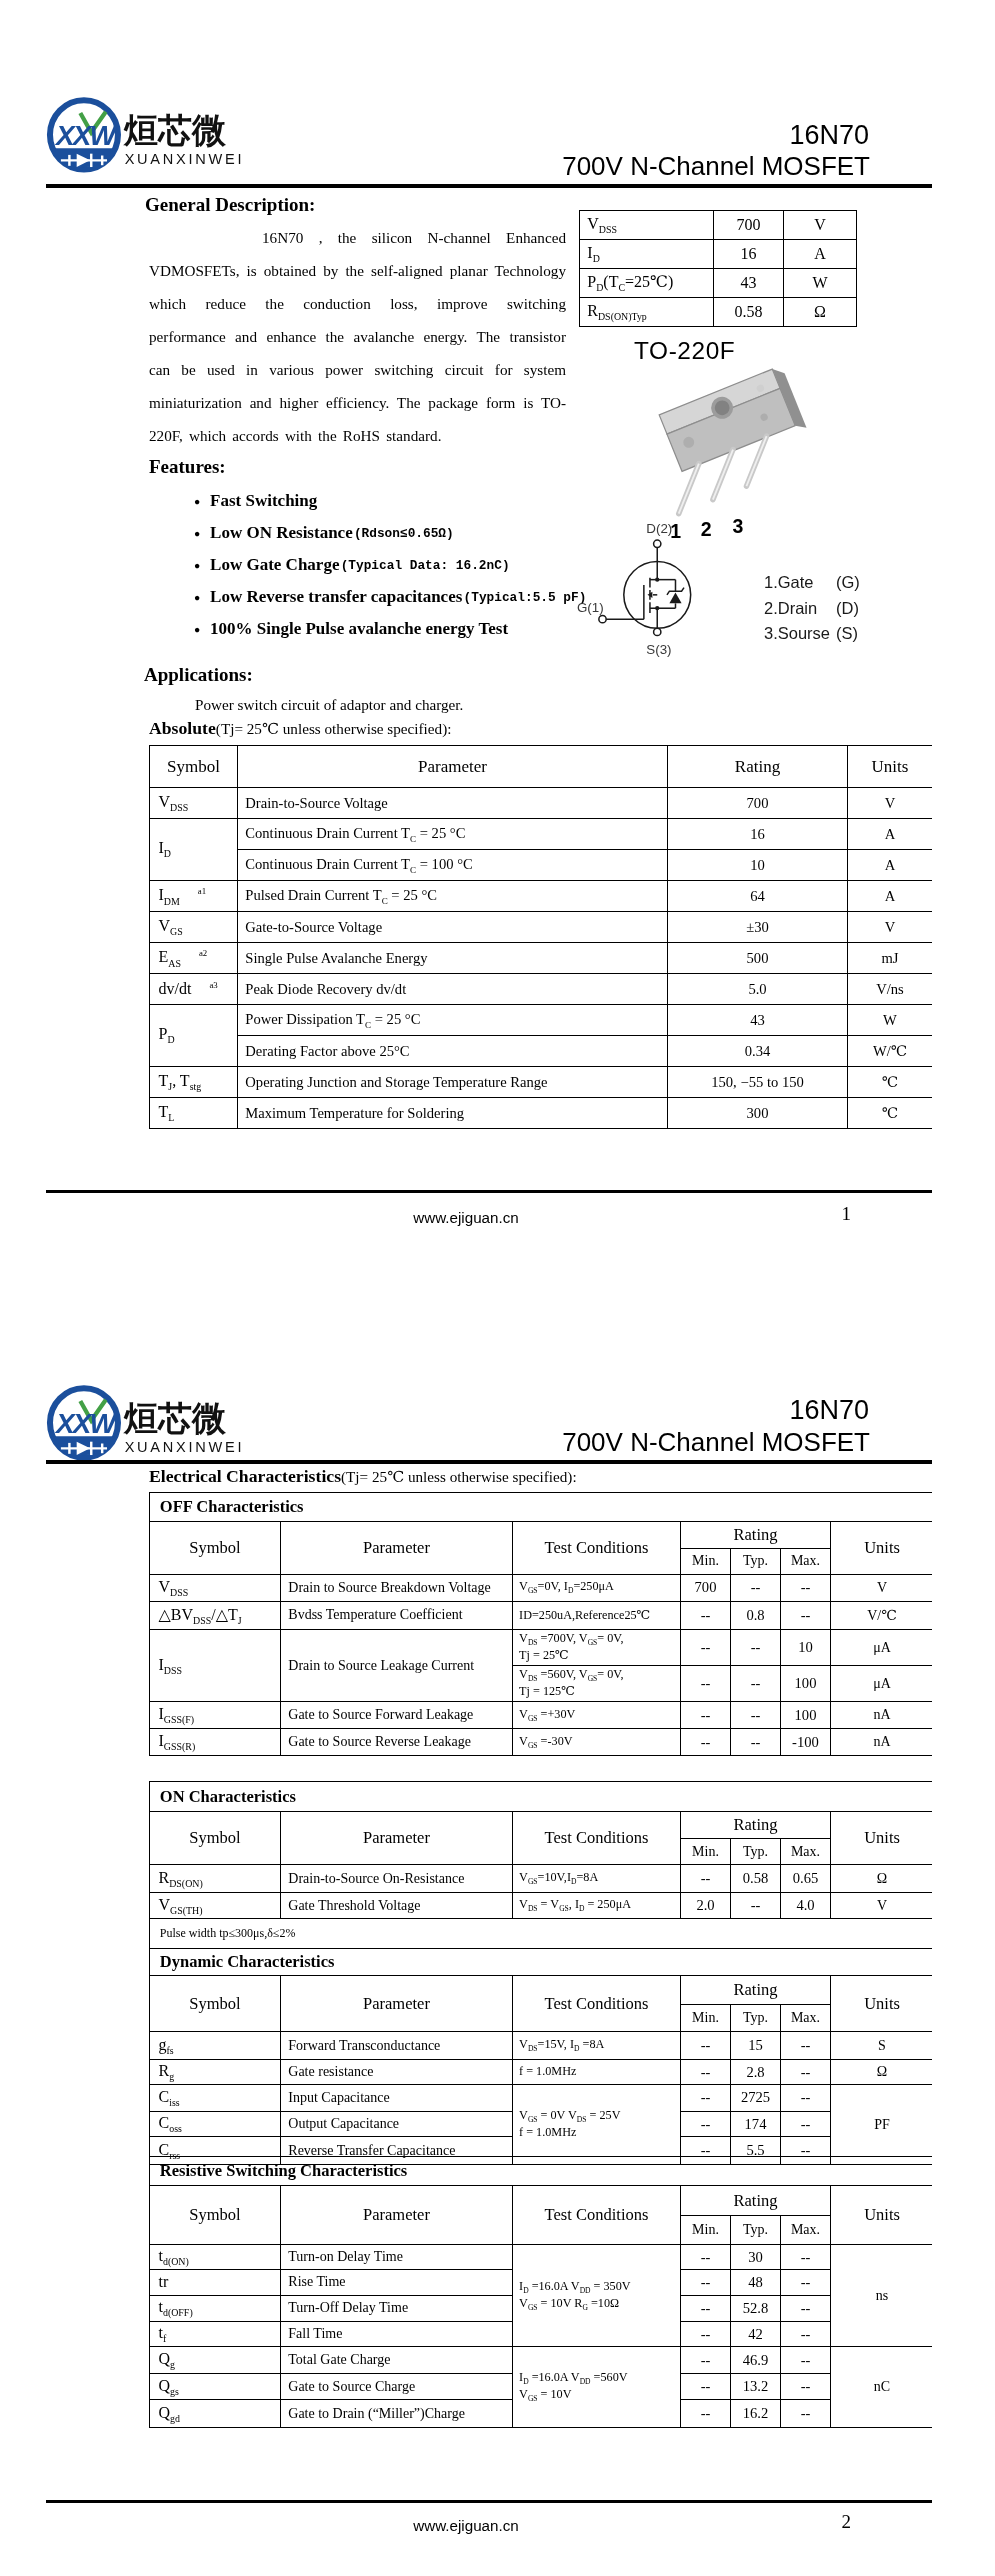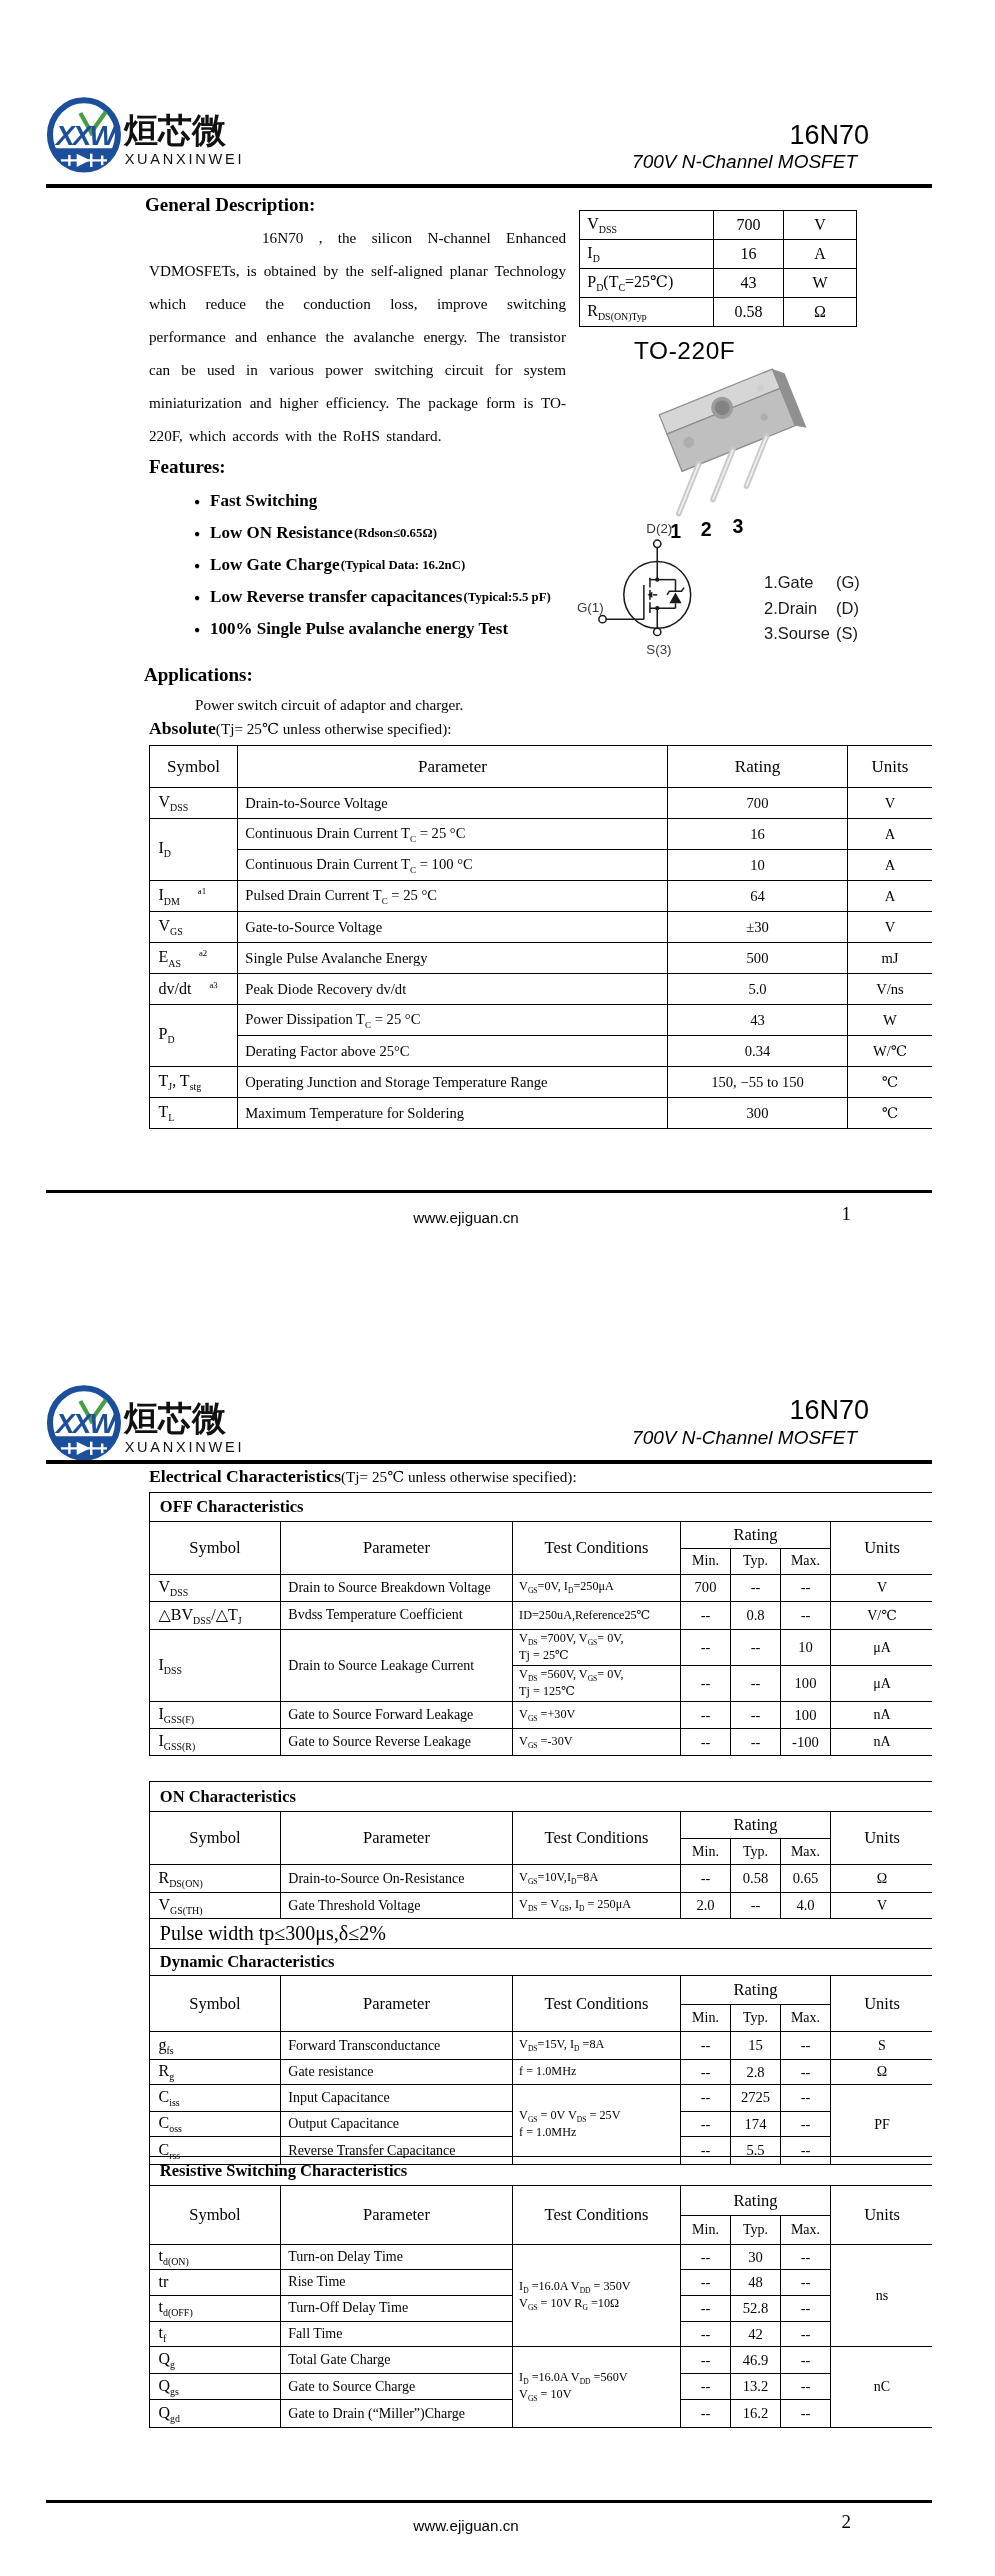--- a/index.html
+++ b/index.html
@@ -4,36 +4,36 @@
 <style>
   html,body{margin:0;padding:0;background:#ffffff;}
   #sheet{position:relative;width:995px;height:2576px;background:#fff;
          font-family:"Liberation Serif","DejaVu Serif","DejaVu Sans",serif;color:#000;}
   .page{position:absolute;left:0;width:932px;height:1288px;background:#fff;overflow:hidden;}
   #p1{top:0;} #p2{top:1288px;}
   .ap{position:absolute;}
   .sans{font-family:"Liberation Sans","DejaVu Sans",sans-serif;}
   
   .h-part{right:63px;top:120px;font-size:27px;font-family:"Liberation Sans","DejaVu Sans",sans-serif;}
-  .h-sub{right:75px;top:151px;font-size:19px;font-family:"Liberation Sans","DejaVu Sans",sans-serif;font-style:italic;}
+  .h-sub{right:62px;top:151px;font-size:26px;font-family:"Liberation Sans","DejaVu Sans",sans-serif;}
   .h-rule{left:46px;width:887px;top:184px;height:3.7px;background:#000;}
   
   .f-rule{left:46px;width:887px;top:1190px;height:3px;background:#000;}
   .f-url{left:0;width:100%;top:1209px;text-align:center;font-size:15.2px;font-family:"Liberation Sans","DejaVu Sans",sans-serif;}
   .f-num{right:81px;top:1203px;font-size:19px;}
   
   .hd{font-weight:bold;font-size:19px;}
   
   .para{left:149px;top:221px;width:417px;font-size:15.2px;line-height:33px;text-align:justify;
         text-indent:113px;word-spacing:2.4px;}
   
   .feat{left:194px;top:485px;list-style:none;margin:0;padding:0;}
   .feat li{height:32px;display:flex;align-items:center;font-weight:bold;font-size:17px;}
   .feat .dot{font-size:10.4px;margin-right:9.8px;}
-  .feat .note{font-size:12.8px;margin-left:1.2px;}
+  .feat .note{font-size:12.8px;margin-left:1.2px;font-family:Liberation Mono, monospace;}
   
   table{border-collapse:collapse;table-layout:fixed;position:absolute;}
   table{border:1.8px solid #000;}
   td{border:1.2px solid #000;vertical-align:middle;overflow:hidden;}
   
   .spec{left:579px;top:210px;width:277px;}
   .spec td{font-size:16px;height:26px;}
   .spec .lab{padding-left:7.3px;}
   .spec .val,.spec .unit{text-align:center;}
   
@@ -51,21 +51,21 @@
   .t2 tr.h2 td{font-size:14px;text-align:center;border-bottom:1.8px solid #000;}
   .t2 .sym{padding-left:8.5px;font-size:16px;}
   .t2 .par{padding-left:7.3px;font-size:14px;}
   .t2 .cnd{padding-left:6.1px;font-size:12.2px;line-height:1.3;}
   .t2 .v{text-align:center;}
   .t2 .u{text-align:center;font-size:14px;}
   #off{top:204px;} #off tr.band td{height:25.6px;} #off tr.h1 td{height:24.4px;} #off tr.h2 td{height:23px;}
   #on{top:465px;margin-top:28px;}  #on tr.band td{height:27px;}  #on tr.h1 td{height:24.4px;}  #on tr.h2 td{height:23px;}
   #dyn{top:642px;margin-top:18px;} #dyn tr.band td{height:24.4px;} #dyn tr.h1 td{height:25.6px;} #dyn tr.h2 td{height:24.4px;}
   #res{top:868px;} #res tr.band td{height:26px;} #res tr.h1 td{height:27.4px;} #res tr.h2 td{height:26px;}
-  .note-row td{padding-left:9.8px;font-size:20px;height:27px;}
+  .note-row td{padding-left:9.8px;font-size:12px;height:27px;}
   sub{font-size:0.62em;} sup{font-size:0.55em;margin-left:18px;}
   
   .to220-label{left:634px;top:337px;width:122px;text-align:left;font-size:24.4px;letter-spacing:0.6px;}
   .legend{left:764px;top:573px;font-size:16.5px;color:#1a1a1a;}
   .legend div{height:25.6px;display:flex;}
   .legend .nm{width:72px;display:inline-block;}
 </style>
 </head>
 <body>
 

